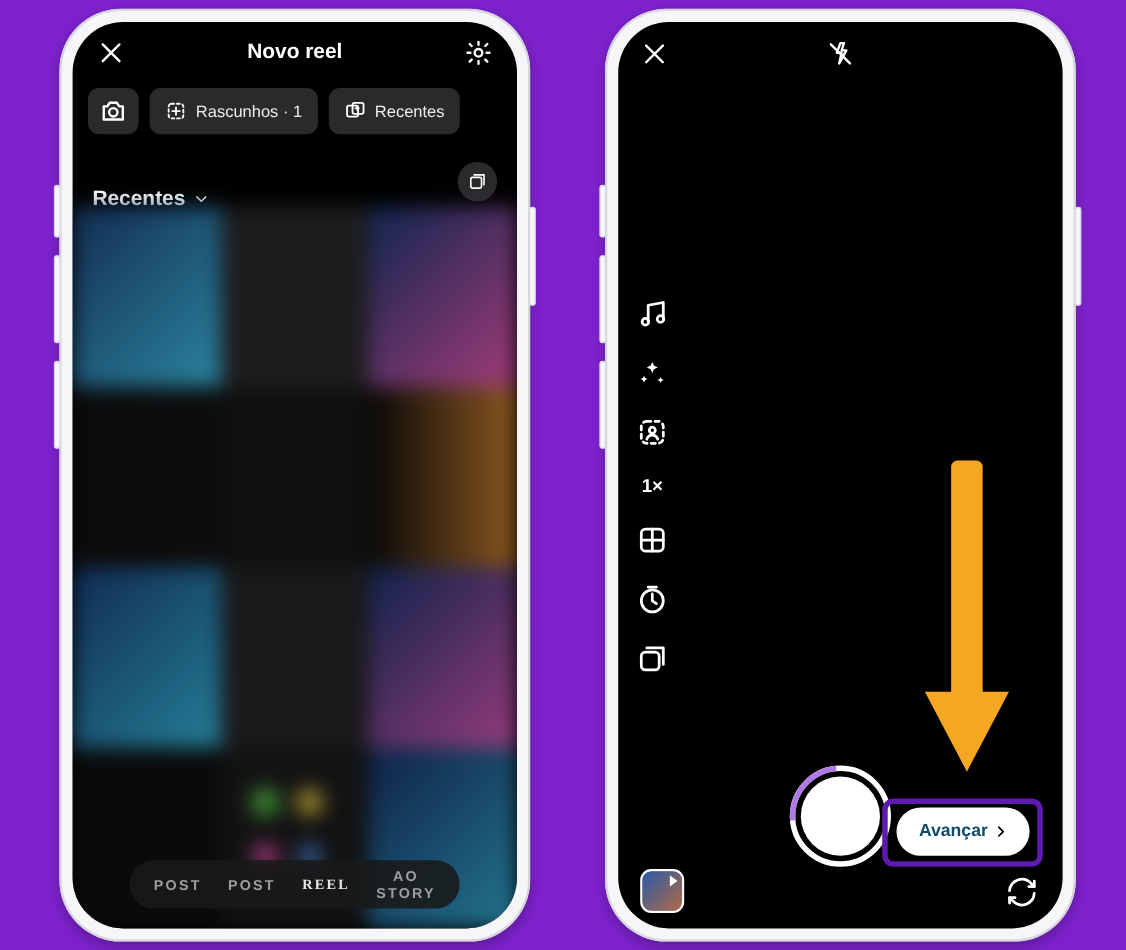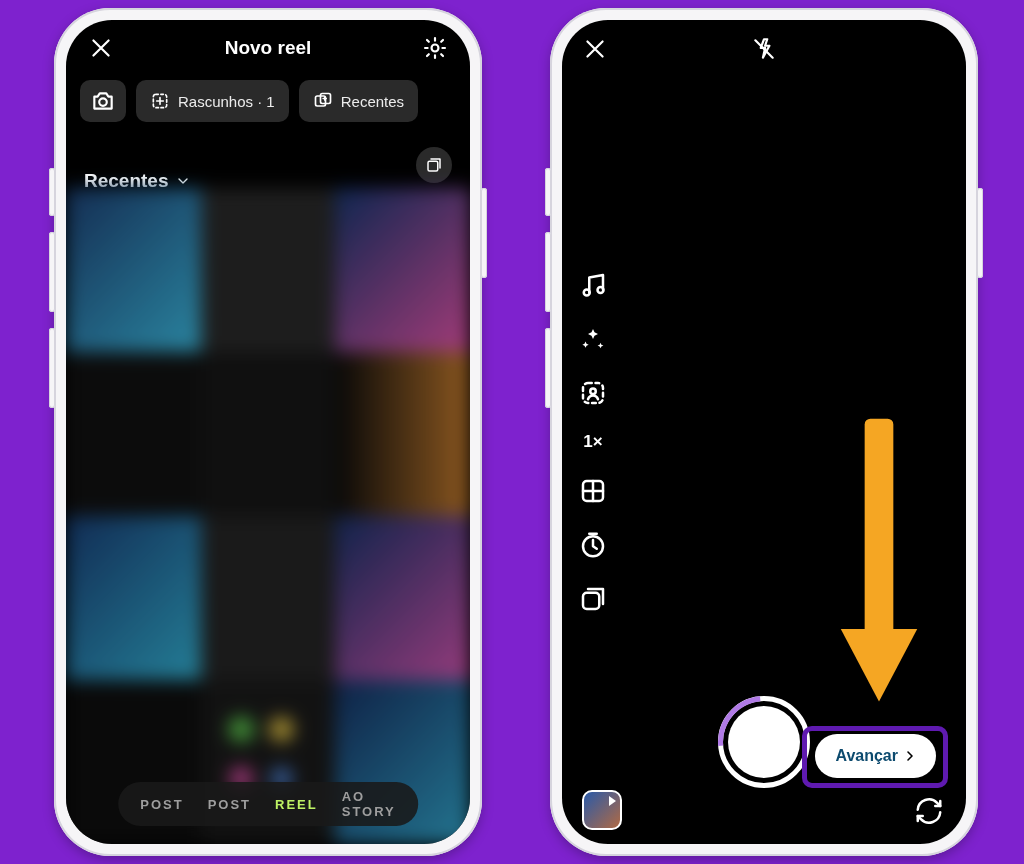--- a/index.html
+++ b/index.html
@@ -44,22 +44,22 @@
 
   .section-row{display:flex;align-items:center;justify-content:space-between;padding:2px 18px 10px;}
   .section-label{font-size:19px;font-weight:700;display:flex;align-items:center;gap:6px;margin-top:32px;}
   .round-btn{width:36px;height:36px;border-radius:50%;background:var(--pill-bg);display:flex;align-items:center;justify-content:center;}
 
   .gallery{position:absolute;top:168px;left:0;right:0;bottom:0;filter:blur(9px) brightness(.75);}
   .grow{display:flex;height:25%;}
   .gcell{flex:1;}
 
   .mode-pill{position:absolute;bottom:18px;left:50%;transform:translateX(-50%);background:rgba(25,25,25,.88);border-radius:24px;height:44px;display:flex;align-items:center;gap:24px;padding:0 22px;font-size:13px;letter-spacing:2px;font-weight:700;}
-  .mode-pill span{color:var(--dim);}
-  .mode-pill span.active{color:#bef264;}
+  .mode-pill span{color:var(--dim);text-align:center;}
+  .mode-pill span.active{color:#e5e5e5;font-family:Liberation Serif, serif;}
 
   
   .cam-top{height:58px;display:flex;align-items:center;justify-content:center;position:relative;}
   .cam-top .close{position:absolute;left:20px;top:16px;}
   .tool-rail{position:absolute;left:16px;top:250px;display:flex;flex-direction:column;gap:24px;align-items:center;}
   .tool-rail .ic{width:30px;height:30px;}
   .zoom-lbl{color:#fff;font-size:17px;font-weight:700;}
 
   .shutter-wrap{position:absolute;bottom:56px;left:50%;transform:translateX(-50%);}
   .shutter-ring{width:92px;height:92px;border-radius:50%;border:5px solid #fff;display:flex;align-items:center;justify-content:center;position:relative;}

